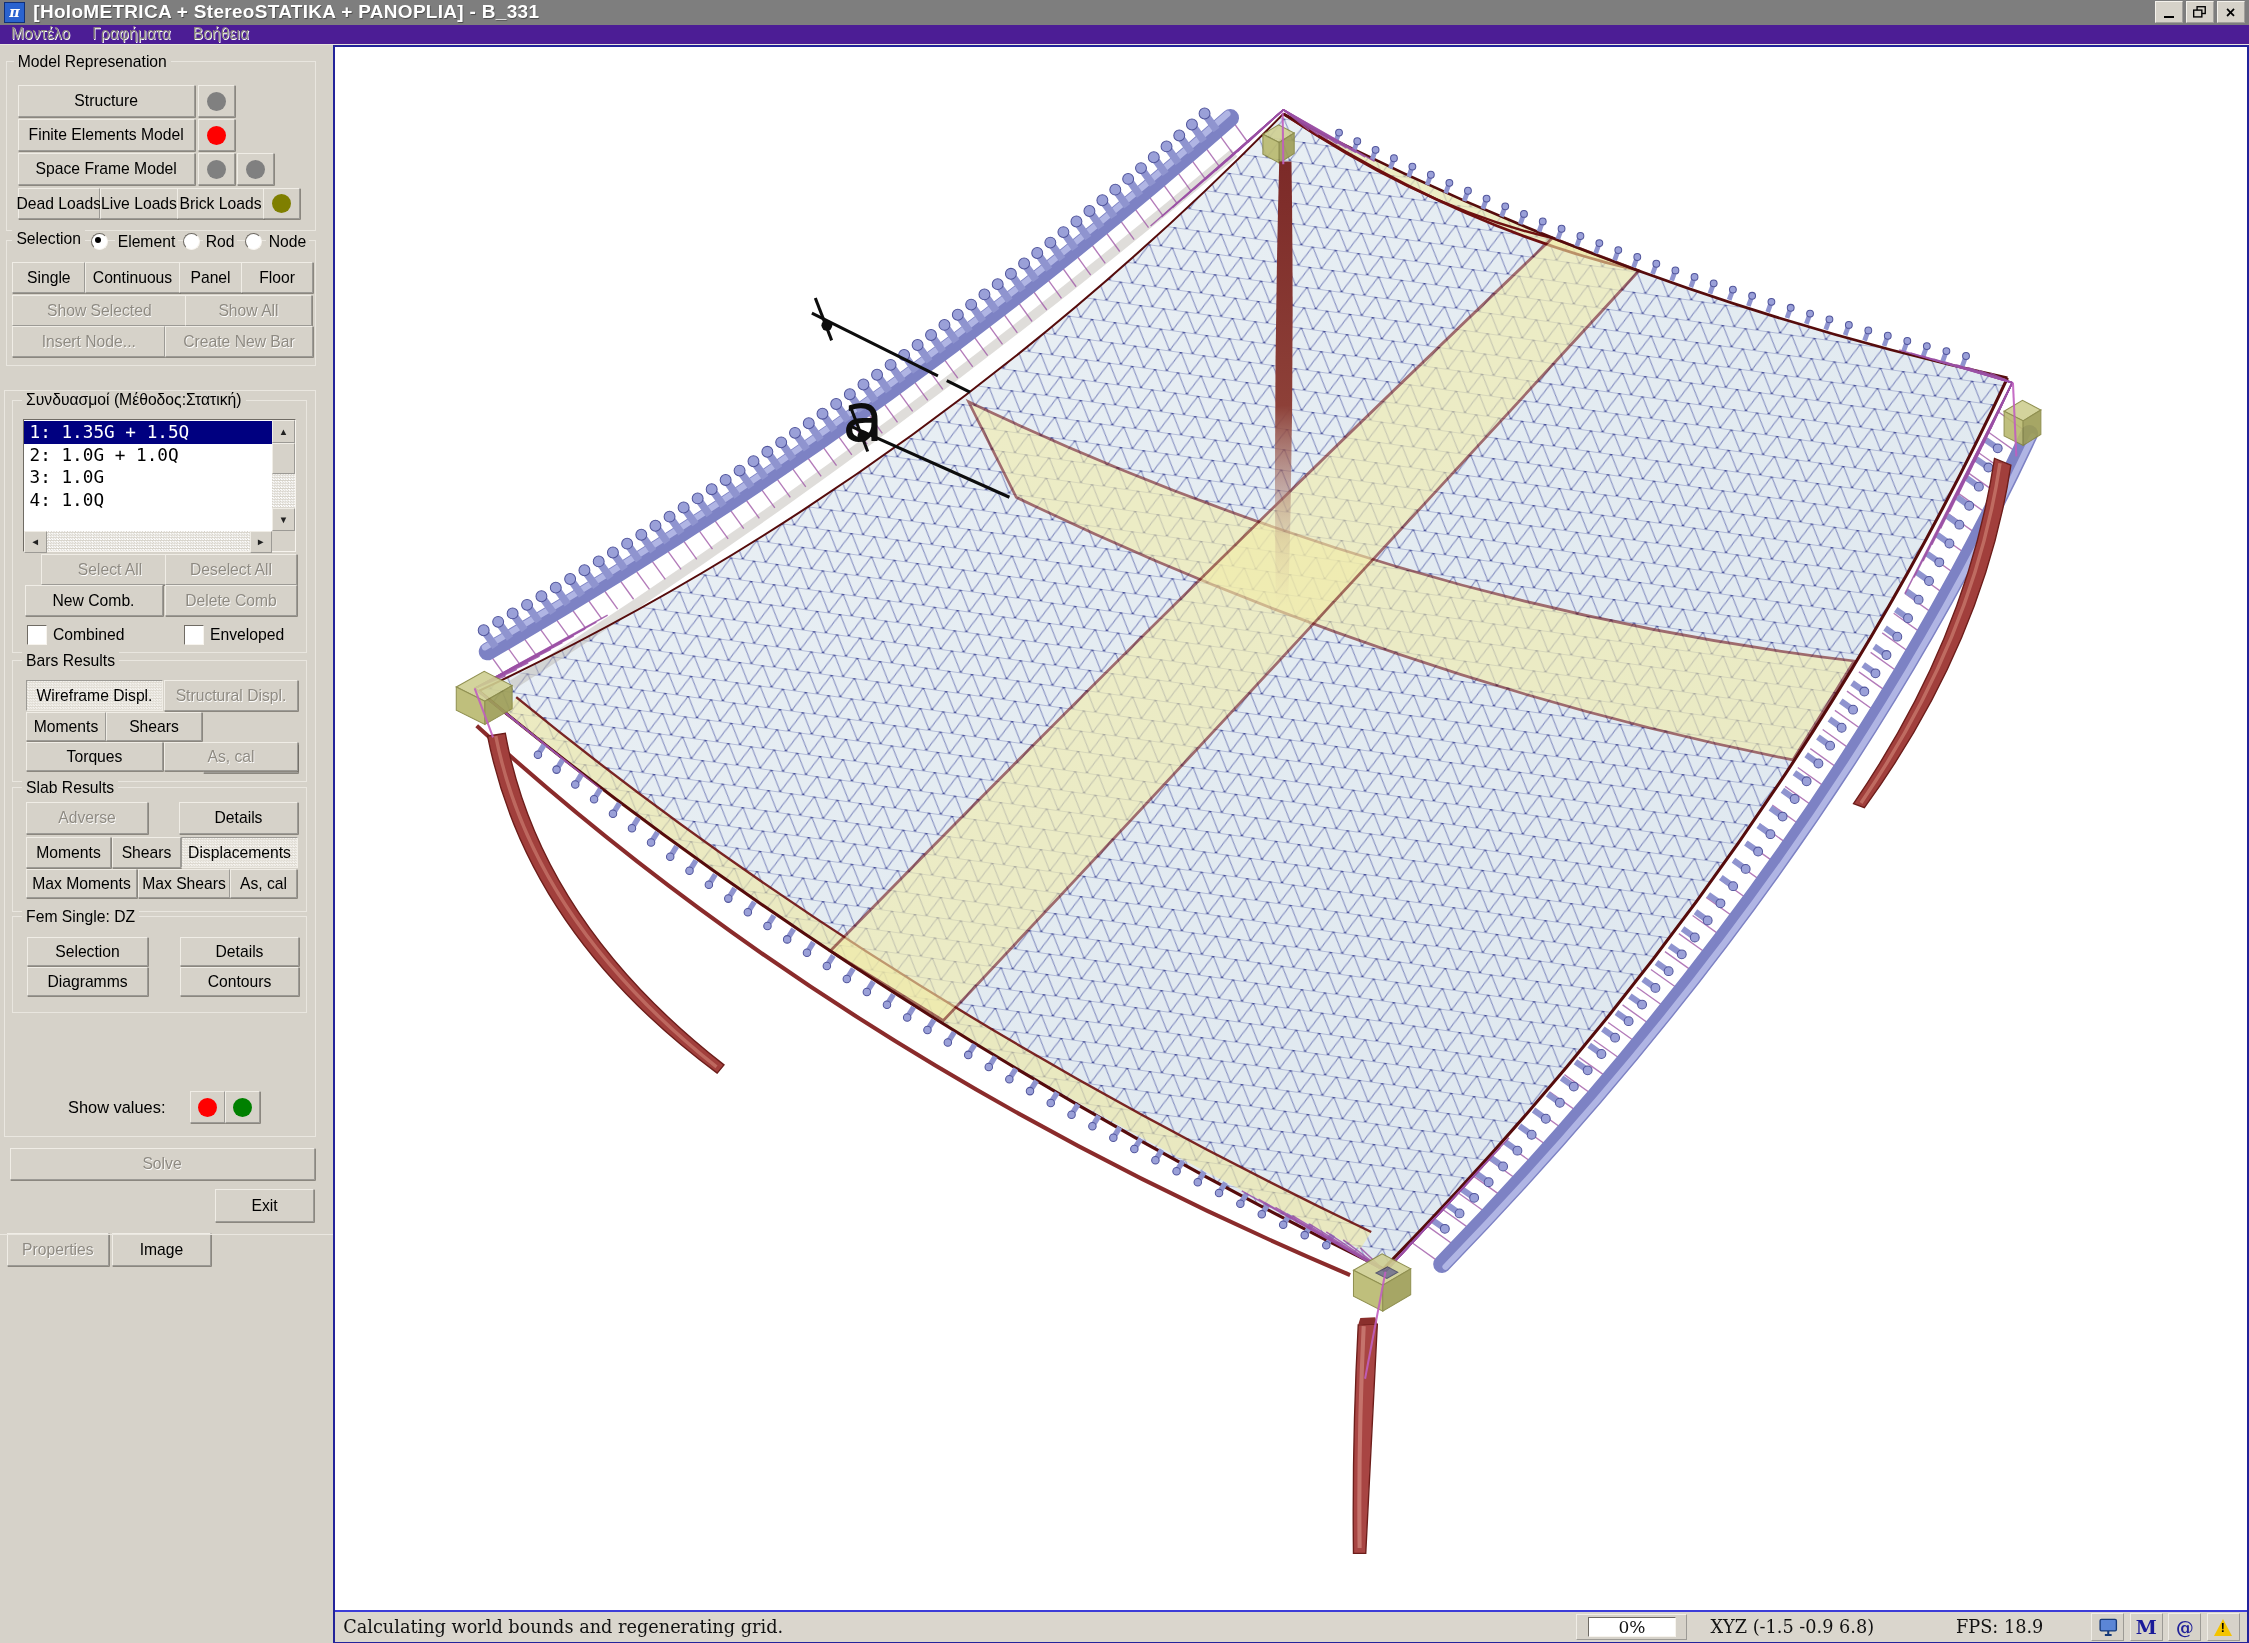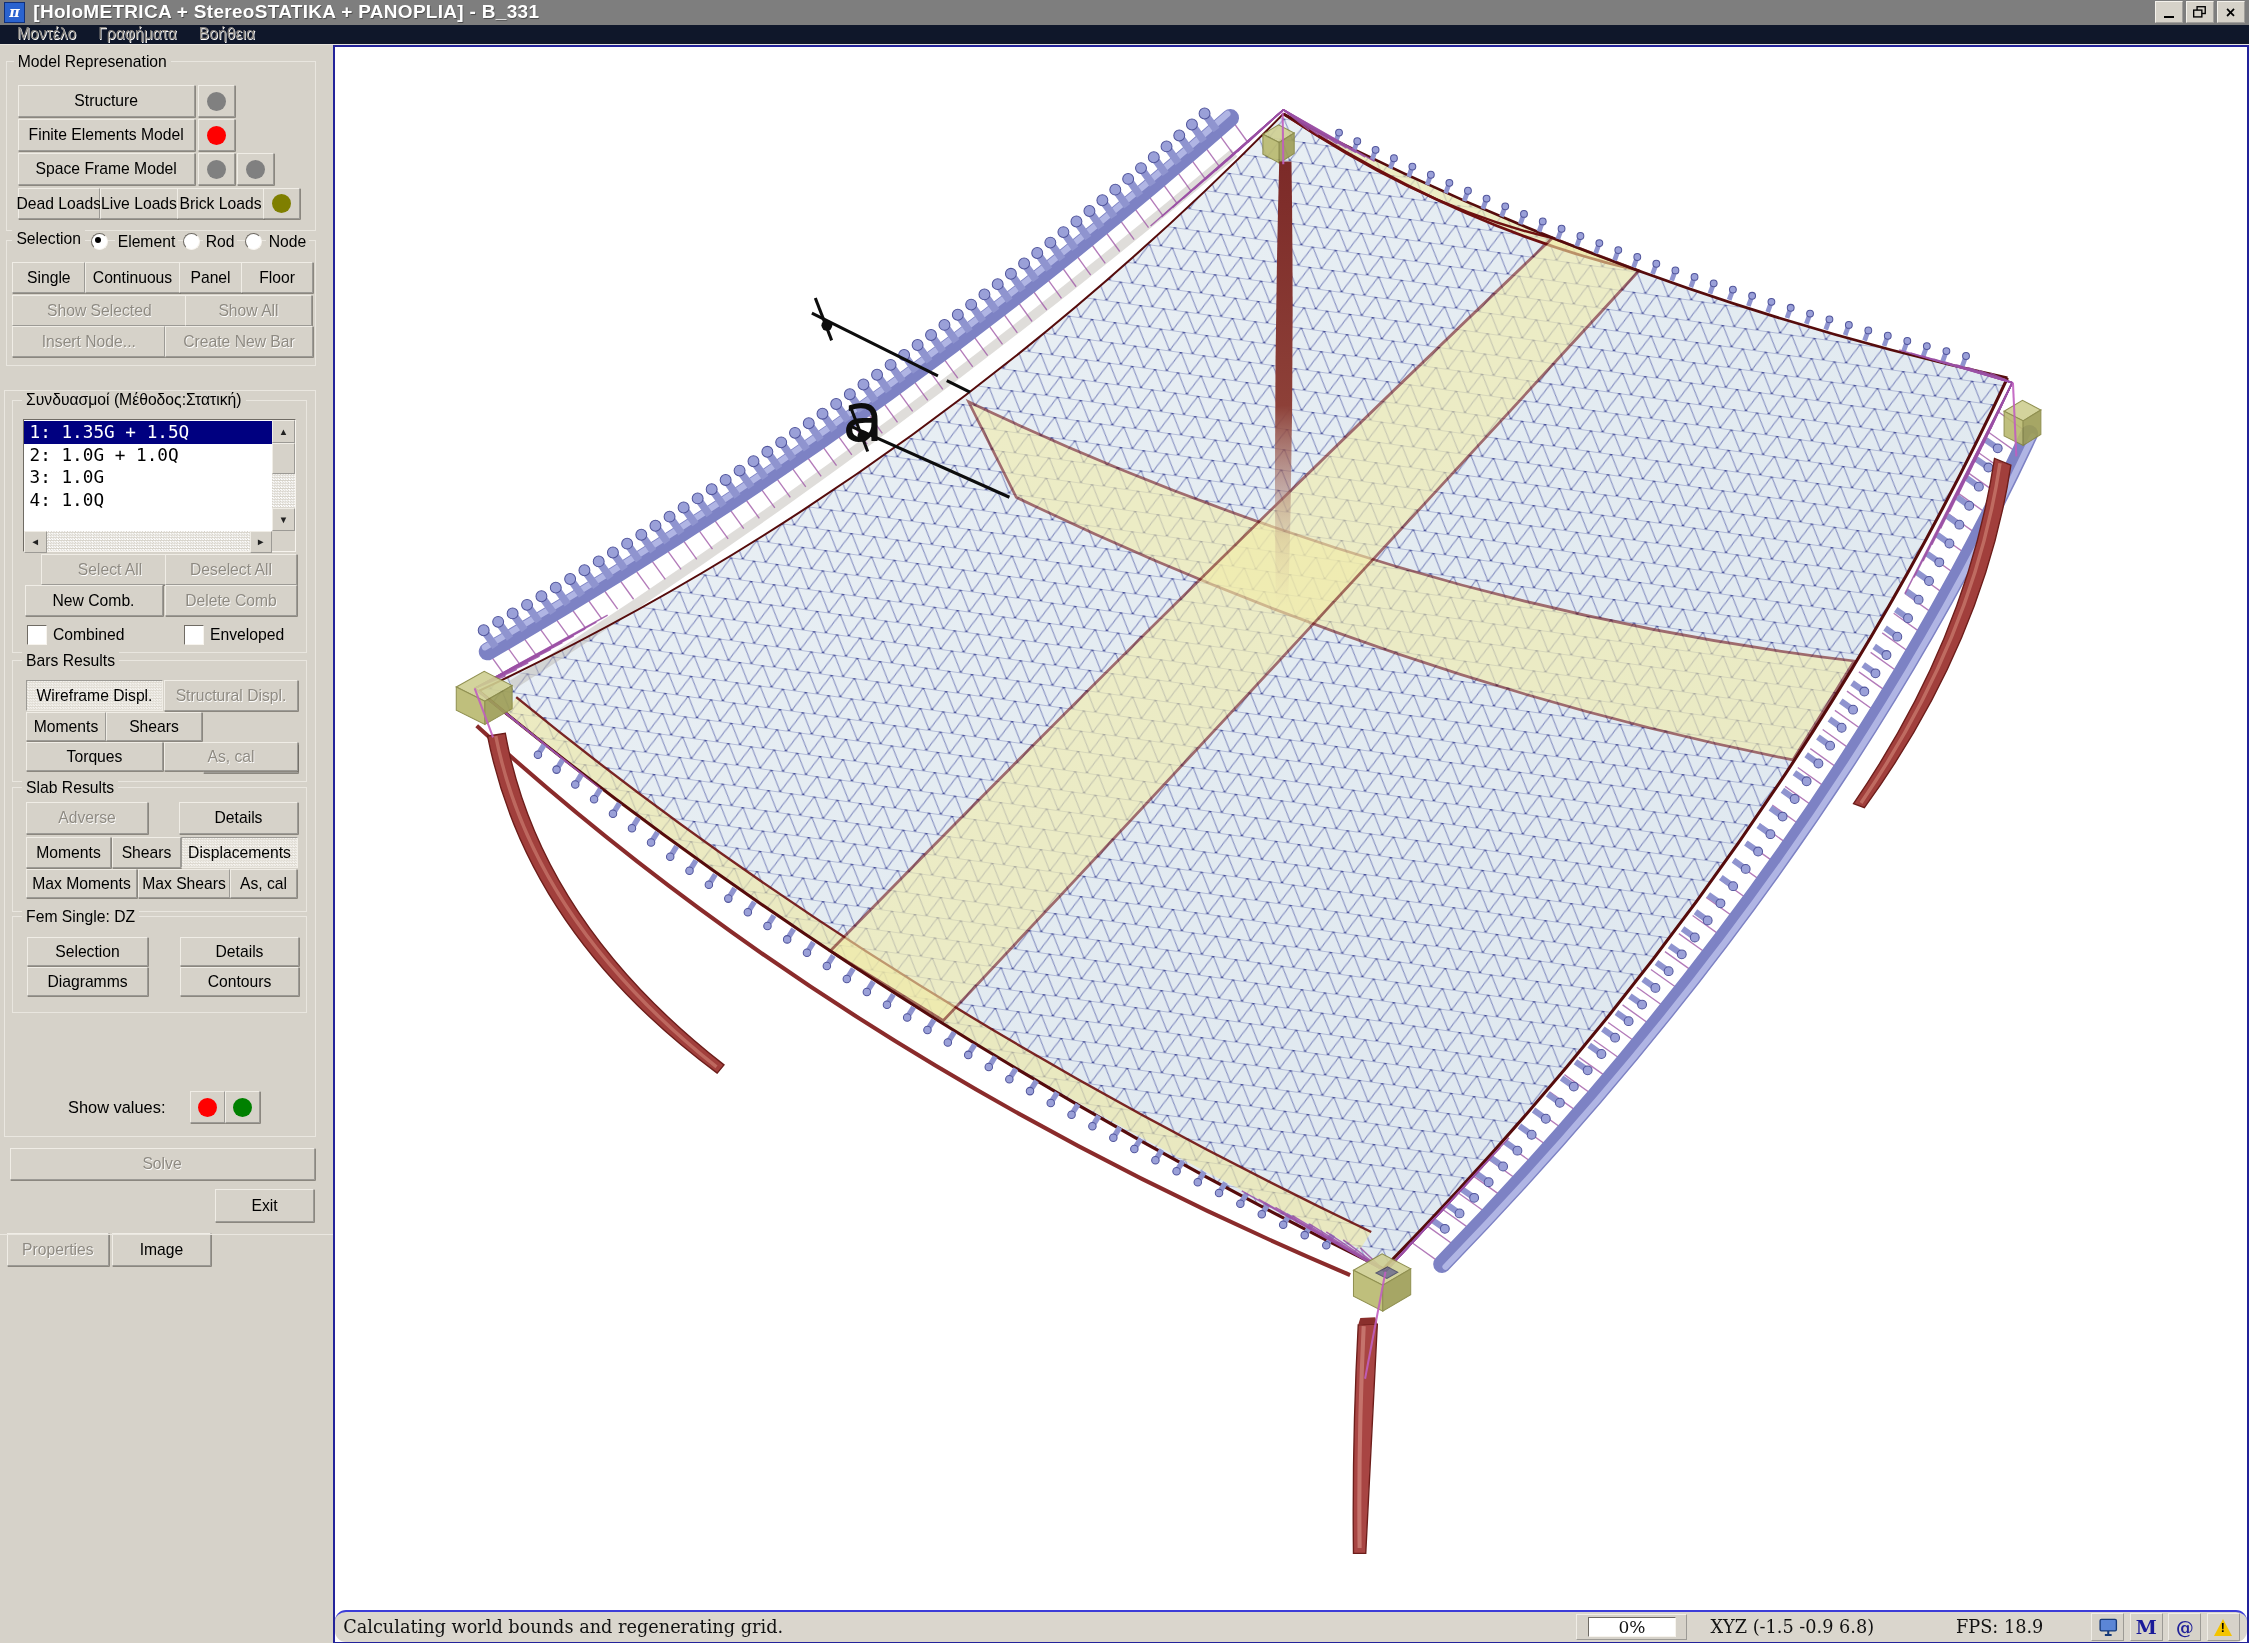--- a/index.html
+++ b/index.html
@@ -4,21 +4,21 @@
 <style>
   html,body{margin:0;padding:0;}
   body{width:2250px;height:1644px;overflow:hidden;background:#d6d2c9;font-family:"Liberation Sans",sans-serif;position:relative;}
   
   .titlebar{height:24.5px;background:#7e7e7e;display:flex;align-items:center;padding:0 4.1px;gap:8.2px;}
   .appicon{width:19px;height:19px;background:#2a63cf;border:0.7px solid #10307a;color:#fff;font-family:"DejaVu Serif",serif;font-style:italic;font-weight:bold;font-size:14.3px;display:flex;align-items:center;justify-content:center;}
   .title{color:#fff;font-size:19px;font-weight:bold;text-shadow:0.7px 0.7px 0.7px #4a4a4a;letter-spacing:0.3px;white-space:nowrap;}
   .winbtns{margin-left:auto;display:flex;gap:2.7px;padding-right:1.4px;}
   .wb{width:26px;height:20px;background:#d6d2c9;border:1.4px outset #f5f2ec;display:flex;align-items:center;justify-content:center;font-weight:bold;font-size:16.4px;color:#000;}
   .wb .minbar{width:9.5px;height:2.7px;background:#000;margin-top:9.5px;}
-  .menubar{height:19px;background:#0f172a;border-bottom:1.4px groove #e8e5de;display:flex;align-items:flex-start;padding:0 6px;}
+  .menubar{height:19px;background:#4c1d95;border-bottom:1.4px groove #e8e5de;display:flex;align-items:flex-start;padding:0 0;}
   .menu-item{font-size:15.7px;color:#8a8680;text-shadow:0.7px 0.7px 0 #fff;padding:0 11px;white-space:nowrap;}
   
   .sidebar{position:absolute;left:0;top:45px;width:333px;bottom:0;background:#d6d2c9;}
   .grp{position:absolute;border:1.4px groove #e9e6df;}
   .grp-label{position:absolute;background:#d6d2c9;font-size:15.7px;padding:0 4.1px;white-space:nowrap;color:#000;z-index:2;}
   .b{position:absolute;display:flex;align-items:center;justify-content:center;font-size:15.7px;color:#000;background:#d6d2c9;border:1.4px outset #f0ede6;box-shadow:0.7px 0.7px 0 #6b6760;white-space:nowrap;cursor:default;}
   .b.dis{color:#8e8a82;text-shadow:0.7px 0.7px 0 #fff;}
   .b.on{border:1.4px inset #f0ede6;box-shadow:none;background:repeating-conic-gradient(#f7f5f1 0% 25%, #ddd9d0 0% 50%) 0 0/2.7px 2.7px;}
   .dot{width:19px;height:19px;border-radius:50%;}
   .radio{position:absolute;width:15px;height:15px;border-radius:50%;background:#fff;border:1.4px solid;border-color:#6f6b64 #f7f4ee #f7f4ee #6f6b64;}
@@ -34,21 +34,21 @@
   .vscroll{display:flex;flex-direction:column;}
   .sbtn{background:#d6d2c9;border:1.4px outset #f0ede6;font-size:9.5px;display:flex;align-items:center;justify-content:center;color:#222;}
   .vthumb{height:29px;background:#d6d2c9;border:1.4px outset #f0ede6;}
   .hscroll{display:flex;}
   .corner{background:#d6d2c9;}
   .divider{position:absolute;height:1.4px;border-top:1.4px groove #eae7e0;}
   
   .vp{position:absolute;left:333px;top:45px;right:1.4px;bottom:0;border:2px solid #23239a;display:flex;flex-direction:column;background:#fff;}
   .canvas{flex:1;position:relative;overflow:hidden;background:#fff;}
   .canvas svg{position:absolute;left:0;top:0;width:100%;height:100%;}
-  .statusbar{height:30px;border-top:2px solid #3c3cd8;background:#dad6cd;display:flex;align-items:center;font-family:"DejaVu Serif",serif;font-size:17.7px;color:#111;border-radius:11px;}
+  .statusbar{height:30px;border-top:2px solid #3c3cd8;background:#dad6cd;display:flex;align-items:center;font-family:"DejaVu Serif",serif;font-size:17.7px;color:#111;}
   .sb-msg{flex:1;padding-left:8.2px;white-space:nowrap;overflow:hidden;}
   .p-outer{width:109px;height:24.5px;border:1.4px outset #f0ede6;display:flex;align-items:center;justify-content:center;margin-right:23px;background:#d6d2c9;}
   .p-inner{width:86px;height:17.7px;background:#fff;border:1.4px solid;border-color:#6f6b64 #f7f4ee #f7f4ee #6f6b64;display:flex;align-items:center;justify-content:center;font-size:17px;}
   .sb-xyz{margin-right:82px;white-space:nowrap;}
   .sb-fps{margin-right:48px;white-space:nowrap;}
   .sb-icons{display:flex;gap:5.5px;margin-right:6.8px;}
   .sic{width:31px;height:26px;background:#d6d2c9;border:1.4px outset #f0ede6;display:flex;align-items:center;justify-content:center;position:relative;}
   .sic .mchar{color:#1a1a99;font-weight:bold;font-size:19px;font-family:"DejaVu Serif",serif;}
   .sic .atchar{color:#22229a;font-weight:bold;font-size:17.7px;}
   .warn{position:relative;width:0;height:0;border-left:9.5px solid transparent;border-right:9.5px solid transparent;border-bottom:17px solid #f4c400;}

